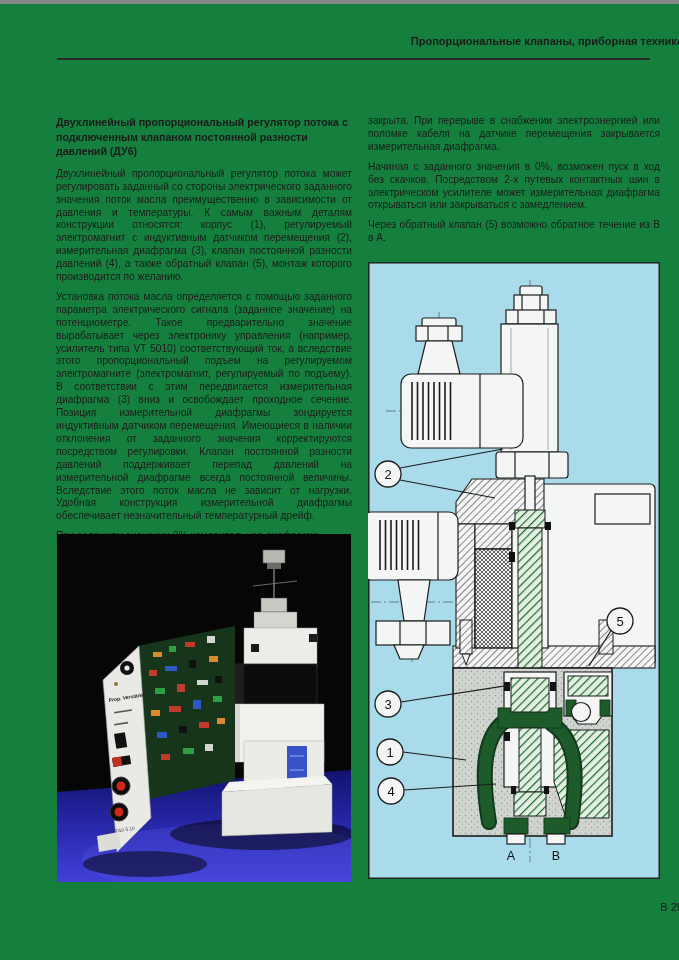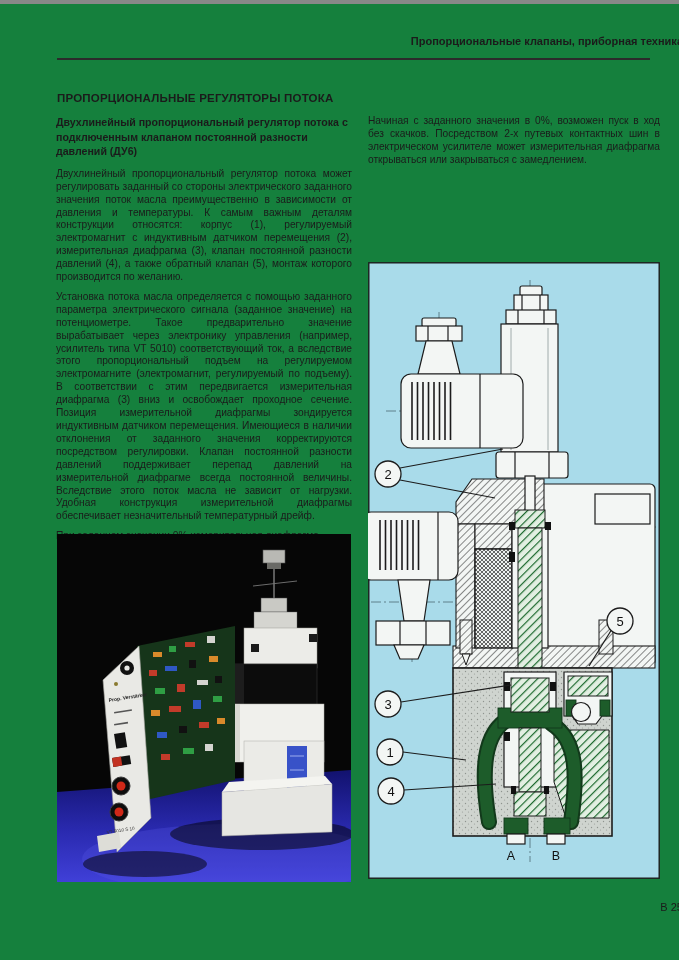--- a/index.html
+++ b/index.html
@@ -31,31 +31,32 @@
   .callout-text { font-size:13px; fill:#111; }
   .port-label { font-size:12.5px; fill:#111; }
 </style>
 </head>
 <body>
 
 <div id="page">
 
   <div class="hdr-title">Пропорциональные клапаны, приборная техника</div>
   <div class="hdr-rule"></div>
-  <div class="sect-title">ПРОПОРЦИОНАЛЬНЫЕ РЕГУЛЯТОРЫ ПОТОКА</div>
 
   <div class="col-left">
     <h3>Двухлинейный пропорциональный регулятор потока с подключенным клапаном постоянной разности давлений (ДУ6)</h3>
     <p class="body">Двухлинейный пропорциональный регулятор потока может регулировать заданный со стороны электрического заданного значения поток масла преимущественно в зависимости от давления и температуры. К самым важным деталям конструкции относятся: корпус (1), регулируемый электромагнит с индуктивным датчиком перемещения (2), измерительная диафрагма (3), клапан постоянной разности давлений (4), а также обратный клапан (5), монтаж которого производится по желанию.</p>
     <p class="body">Установка потока масла определяется с помощью заданного параметра электрического сигнала (заданное значение) на потенциометре. Такое предварительно значение вырабатывает через электронику управления (например, усилитель типа VT 5010) соответствующий ток, а вследствие этого пропорциональный подъем на регулируемом электромагните (электромагнит, регулируемый по подъему). В соответствии с этим передвигается измерительная диафрагма (3) вниз и освобождает проходное сечение. Позиция измерительной диафрагмы зондируется индуктивным датчиком перемещения. Имеющиеся в наличии отклонения от заданного значения корректируются посредством регулировки. Клапан постоянной разности давлений поддерживает перепад давлений на измерительной диафрагме всегда постоянной величины. Вследствие этого поток масла не зависит от нагрузки. Удобная конструкция измерительной диафрагмы обеспечивает незначительный температурный дрейф.</p>
     <p class="body">При заданном значении 0% измерительная диафрагма</p>
   </div>
 
   <div class="col-right">
+    <p class="body">закрыта. При перерыве в снабжении электроэнергией или поломке кабеля на датчике перемещения закрывается измерительная диафрагма.</p>
     <p class="body">Начиная с заданного значения в 0%, возможен пуск в ход без скачков. Посредством 2-х путевых контактных шин в электрическом усилителе может измерительная диафрагма открываться или закрываться с замедлением.</p>
+    <p class="body">Через обратный клапан (5) возможно обратное течение из B в A.</p>
   </div>
 
   <div class="fig50">
     <svg width="294" height="348" viewBox="0 0 294 348">
       <defs>
         <linearGradient id="floorGrad" x1="0" y1="0" x2="0" y2="1">
           <stop offset="0" stop-color="#12126e"></stop>
           <stop offset="0.55" stop-color="#2a2ab0"></stop>
           <stop offset="1" stop-color="#4040d8"></stop>
         </linearGradient>

